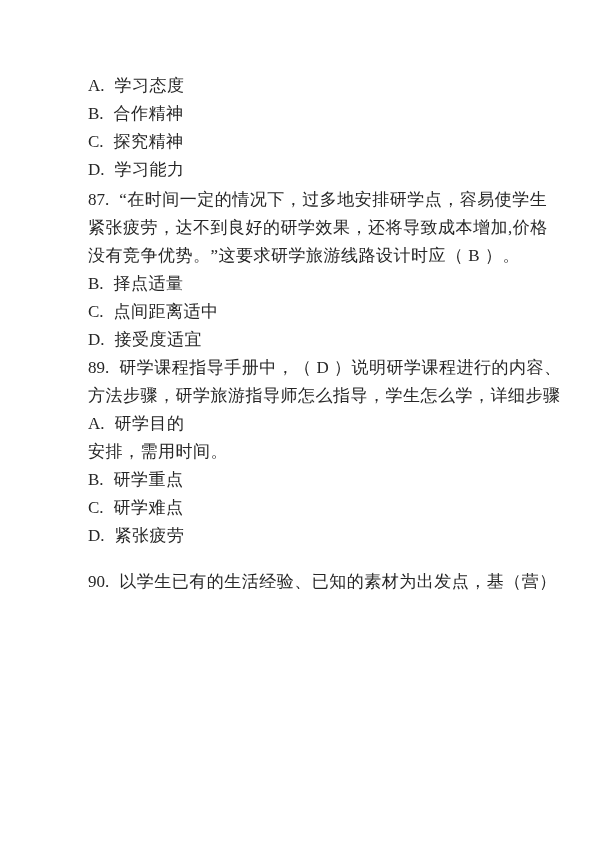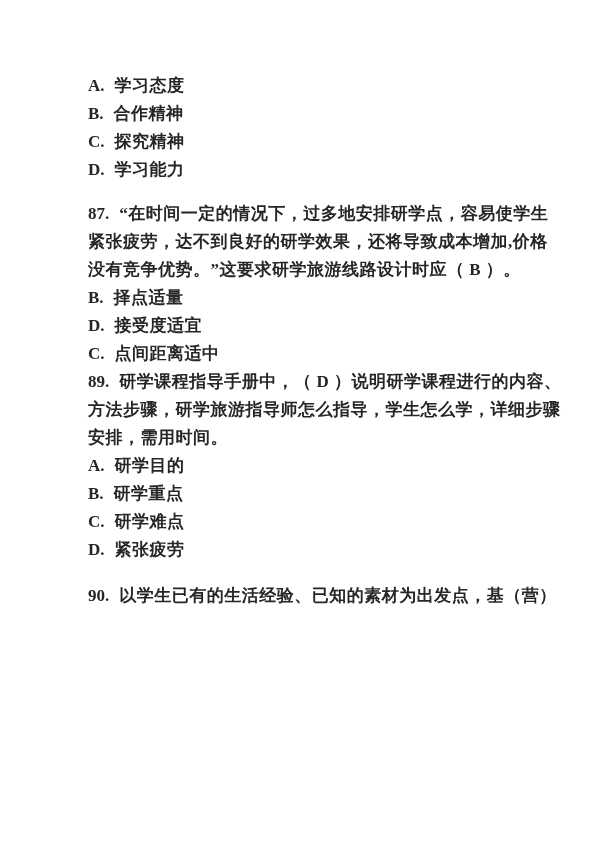--- a/index.html
+++ b/index.html
@@ -29,22 +29,22 @@
   .q-number {
     display: inline-block;
     margin-right: 10px;
     letter-spacing: 0;
   }
   .opt-label {
     display: inline-block;
     margin-right: 10px;
     letter-spacing: 0;
   }
-  section { margin: 0; padding: 0; font-weight: bold; }
-  .q87-block { margin-top: 16px; }
+  section { margin: 0; padding: 0; }
+  .q87-block { margin-top: 2px; }
   .q90-block { margin-top: 18px; }
 </style>
 </head>
 <body>
 
 <div class="page">
 
   <section>
     <p class="line">
       <span class="opt-label">A.</span><span>学习态度</span>
@@ -63,37 +63,37 @@
   <section class="q87-block">
     <p class="line">
       <span class="q-number">87.</span><span>“在时间一定的情况下，过多地安排研学点，容易使学生</span>
     </p>
     <p class="line">紧张疲劳，达不到良好的研学效果，还将导致成本增加,价格</p>
     <p class="line">没有竞争优势。”这要求研学旅游线路设计时应（ B ）。</p>
     <p class="line">
       <span class="opt-label">B.</span><span>择点适量</span>
     </p>
     <p class="line">
-      <span class="opt-label">D.</span><span>接受度适宜</span>
+      <span class="opt-label">C.</span><span>点间距离适中</span>
     </p>
     <p class="line">
-      <span class="opt-label">C.</span><span>点间距离适中</span>
+      <span class="opt-label">D.</span><span>接受度适宜</span>
     </p>
   </section>
 
 
   <section>
     <p class="line">
       <span class="q-number">89.</span><span>研学课程指导手册中，（ D ）说明研学课程进行的内容、</span>
     </p>
     <p class="line">方法步骤，研学旅游指导师怎么指导，学生怎么学，详细步骤</p>
-    <p class="line">安排，需用时间。</p>
     <p class="line">
       <span class="opt-label">A.</span><span>研学目的</span>
     </p>
+    <p class="line">安排，需用时间。</p>
     <p class="line">
       <span class="opt-label">B.</span><span>研学重点</span>
     </p>
     <p class="line">
       <span class="opt-label">C.</span><span>研学难点</span>
     </p>
     <p class="line">
       <span class="opt-label">D.</span><span>紧张疲劳</span>
     </p>
   </section>

